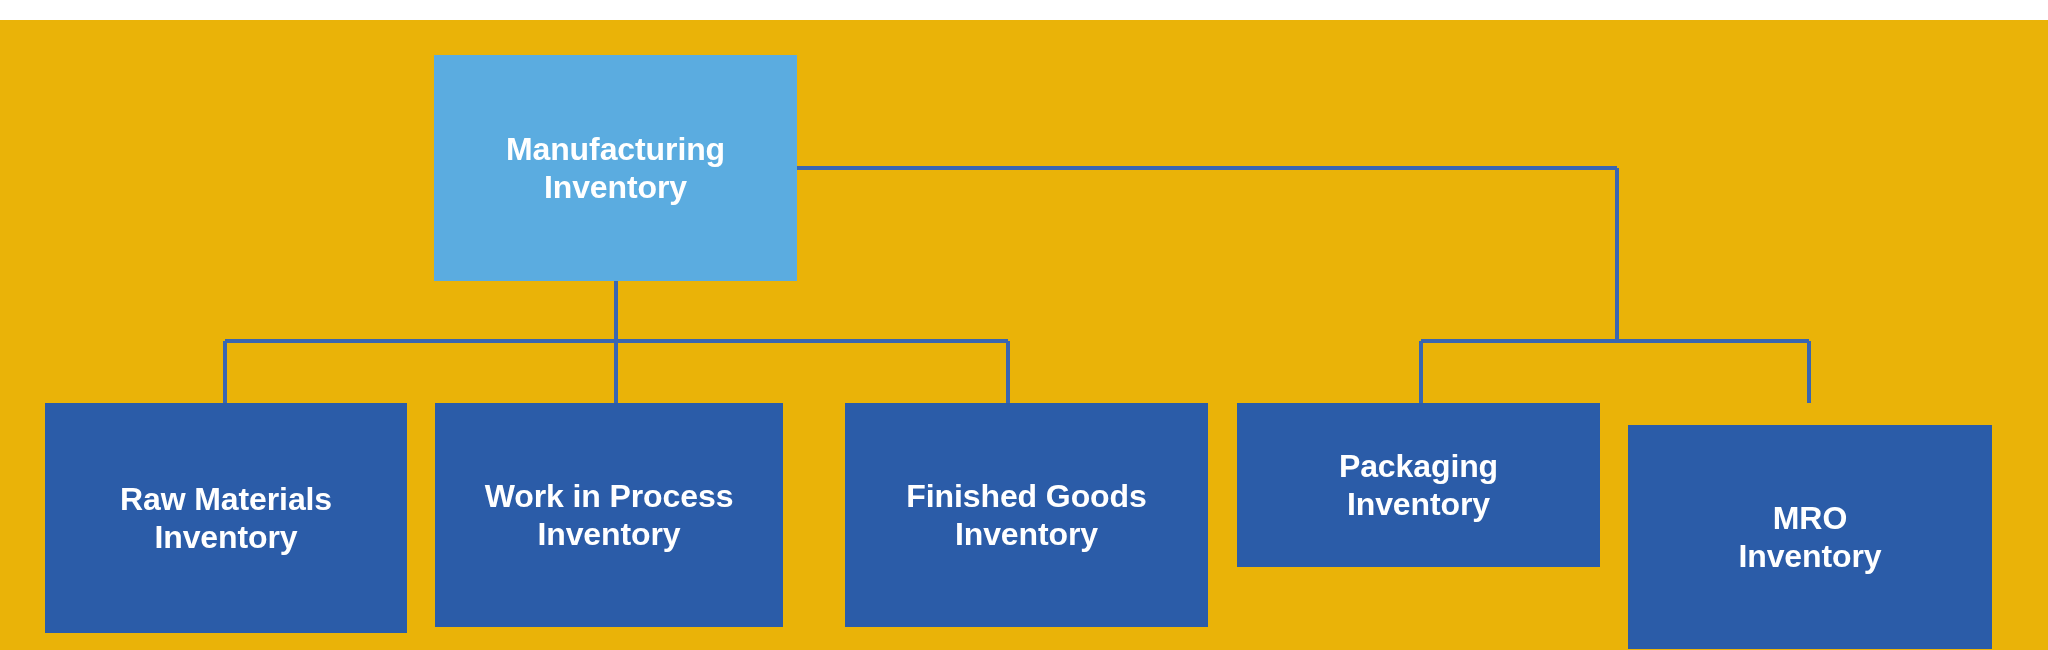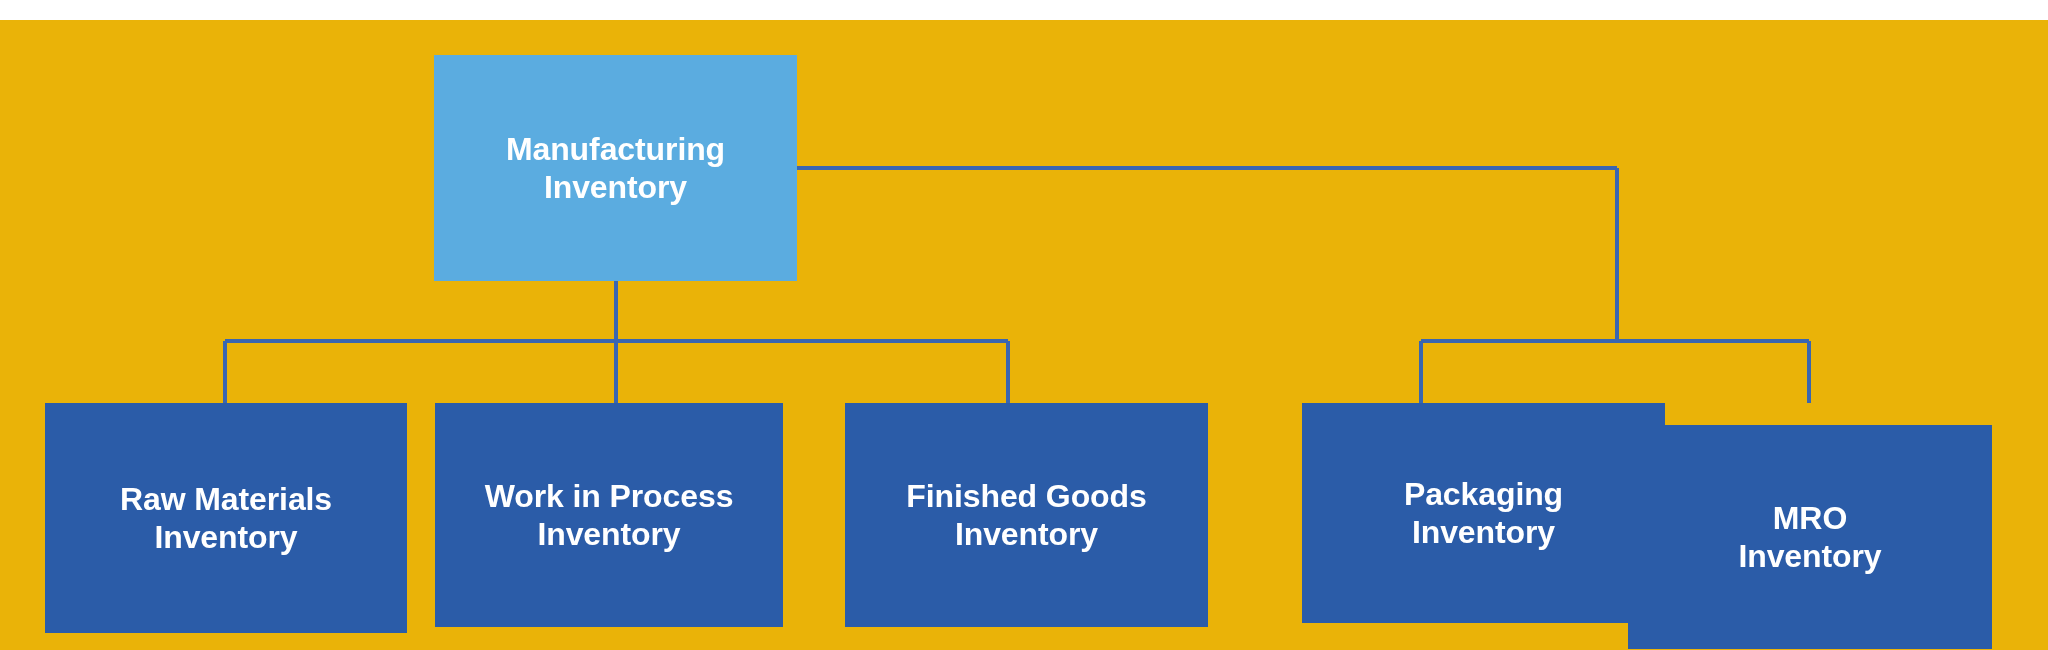--- a/index.html
+++ b/index.html
@@ -91,21 +91,21 @@
   <div class="node node-child" style="left:435px; top:383px; width:348px; height:224px;">
     <span class="node-label">Work in Process
 Inventory</span>
   </div>
 
   <div class="node node-child" style="left:845px; top:383px; width:363px; height:224px;">
     <span class="node-label">Finished Goods
 Inventory</span>
   </div>
 
-  <div class="node node-child" style="left:1302px; top:383px; width:363px; height:220px;">
+  <div class="node node-child" style="left:1237px; top:383px; width:363px; height:164px;">
     <span class="node-label">Packaging
 Inventory</span>
   </div>
 
   <div class="node node-child" style="left:1628px; top:405px; width:364px; height:224px;">
     <span class="node-label">MRO
 Inventory</span>
   </div>
 
 </div>

